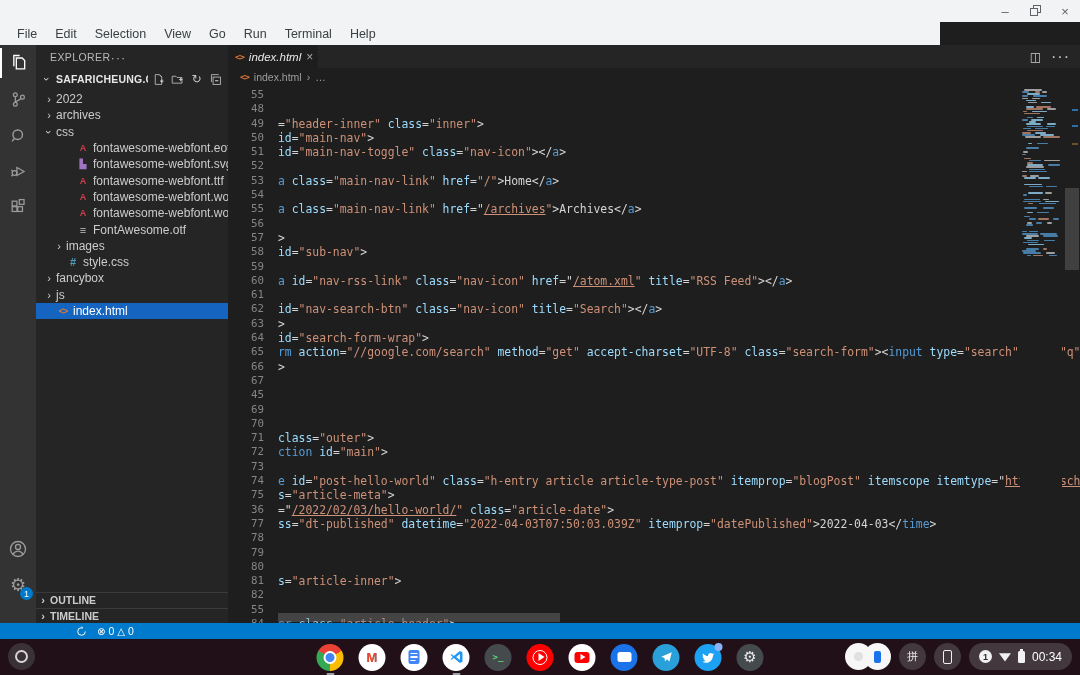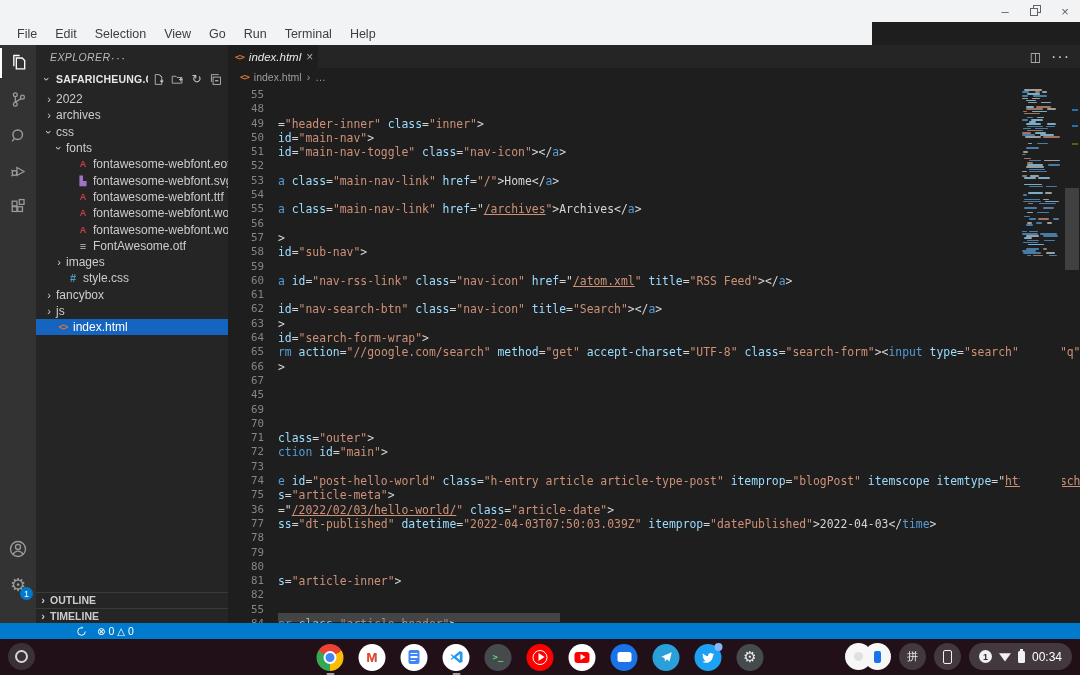--- a/index.html
+++ b/index.html
@@ -7,34 +7,34 @@
   body { font-family:"Liberation Sans","DejaVu Sans",sans-serif; }
   #screen { position:relative; width:1080px; height:675px; background:#1e1e1e; }
 
   
   #titlebar { position:absolute; top:0; left:0; width:1080px; height:22px; background:#f1f3f4; }
   #win-controls { position:absolute; right:8px; top:0; height:22px; display:flex; align-items:center; gap:16px; color:#5f6368; }
   .wc { width:14px; height:14px; display:flex; align-items:center; justify-content:center; font-size:13px; cursor:default; }
   .wc-restore { position:relative; }
   .wc-restore .sq1 { position:absolute; left:2px; bottom:2px; width:8px; height:8px; border:1.4px solid #5f6368; background:#f1f3f4; }
   .wc-restore .sq2 { position:absolute; right:1px; top:1px; width:8px; height:8px; border:1.4px solid #5f6368; }
-  #menubar { position:absolute; top:22px; left:0; width:872px; height:23px; background:#f1f3f4; display:flex; align-items:center; padding-left:8px; }
+  #menubar { position:absolute; top:22px; left:0; width:940px; height:23px; background:#f1f3f4; display:flex; align-items:center; padding-left:8px; }
   .menu-item { font-size:12.5px; color:#3c4043; padding:2px 9px; border-radius:3px; }
 
   
   #activitybar { position:absolute; top:45px; left:0; width:36px; height:578px; background:#333333; }
   .ab-icon { width:36px; height:36px; display:flex; align-items:center; justify-content:center; color:#9b9b9b; position:relative; }
   .ab-icon.active { color:#ffffff; }
   .ab-icon.active::before { content:""; position:absolute; left:0; top:3px; bottom:3px; width:2px; background:#ffffff; }
   .ab-bottom { position:absolute; bottom:20px; left:0; }
   .badge { position:absolute; right:3px; bottom:3px; min-width:13px; height:13px; border-radius:7px; background:#007acc; color:#fff; font-size:9px; display:flex; align-items:center; justify-content:center; }
 
   
   #sidebar { position:absolute; top:45px; left:36px; width:192px; height:578px; background:#252526; color:#cccccc; overflow:hidden; }
-  #sb-header { height:24px; display:flex; align-items:center; padding:0 10px 0 14px;font-style:italic; }
+  #sb-header { height:24px; display:flex; align-items:center; padding:0 10px 0 14px; }
   #sb-title { font-size:10.5px; letter-spacing:.4px; color:#b8b8b8; }
   #sb-more { color:#b8b8b8; font-size:13px; letter-spacing:1px; }
   #project-row { height:20px; display:flex; align-items:center; padding:0 4px; gap:2px; }
   #project-name { font-size:10.5px; font-weight:bold; color:#e7e7e7; letter-spacing:.2px; flex:1; white-space:nowrap; overflow:hidden; }
   .proj-act { color:#c5c5c5; display:flex; align-items:center; justify-content:center; width:17px; height:17px; }
   #tree { margin-top:2px; }
   .tree-row { height:16.3px; display:flex; align-items:center; font-size:12px; color:#cccccc; white-space:nowrap; cursor:default; }
   .tree-row.selected { background:#1565c0; color:#ffffff; }
   .chev { width:14px; text-align:center; font-size:11px; color:#cccccc; flex:none; }
   .chev.down { display:inline-block; transform:rotate(90deg); }
@@ -209,24 +209,20 @@
           <span class="chev">›</span>
           <span>2022</span>
         </div>
         <div class="tree-row" style="padding-left: 6px;">
           <span class="chev">›</span>
           <span>archives</span>
         </div>
         <div class="tree-row" style="padding-left: 6px;">
           <span class="chev down">›</span>
           <span>css</span>
-        </div>
-        <div class="tree-row" style="padding-left: 16px;">
-          <span class="chev down">›</span>
-          <span>fonts</span>
         </div>
         <div class="tree-row" style="padding-left: 26px;">
           <span class="chev"></span>
           <span class="ficon font">A</span>
           <span>fontawesome-webfont.eot</span>
         </div>
         <div class="tree-row" style="padding-left: 26px;">
           <span class="chev"></span>
           <span class="ficon svg">▙</span>
           <span>fontawesome-webfont.svg</span>

